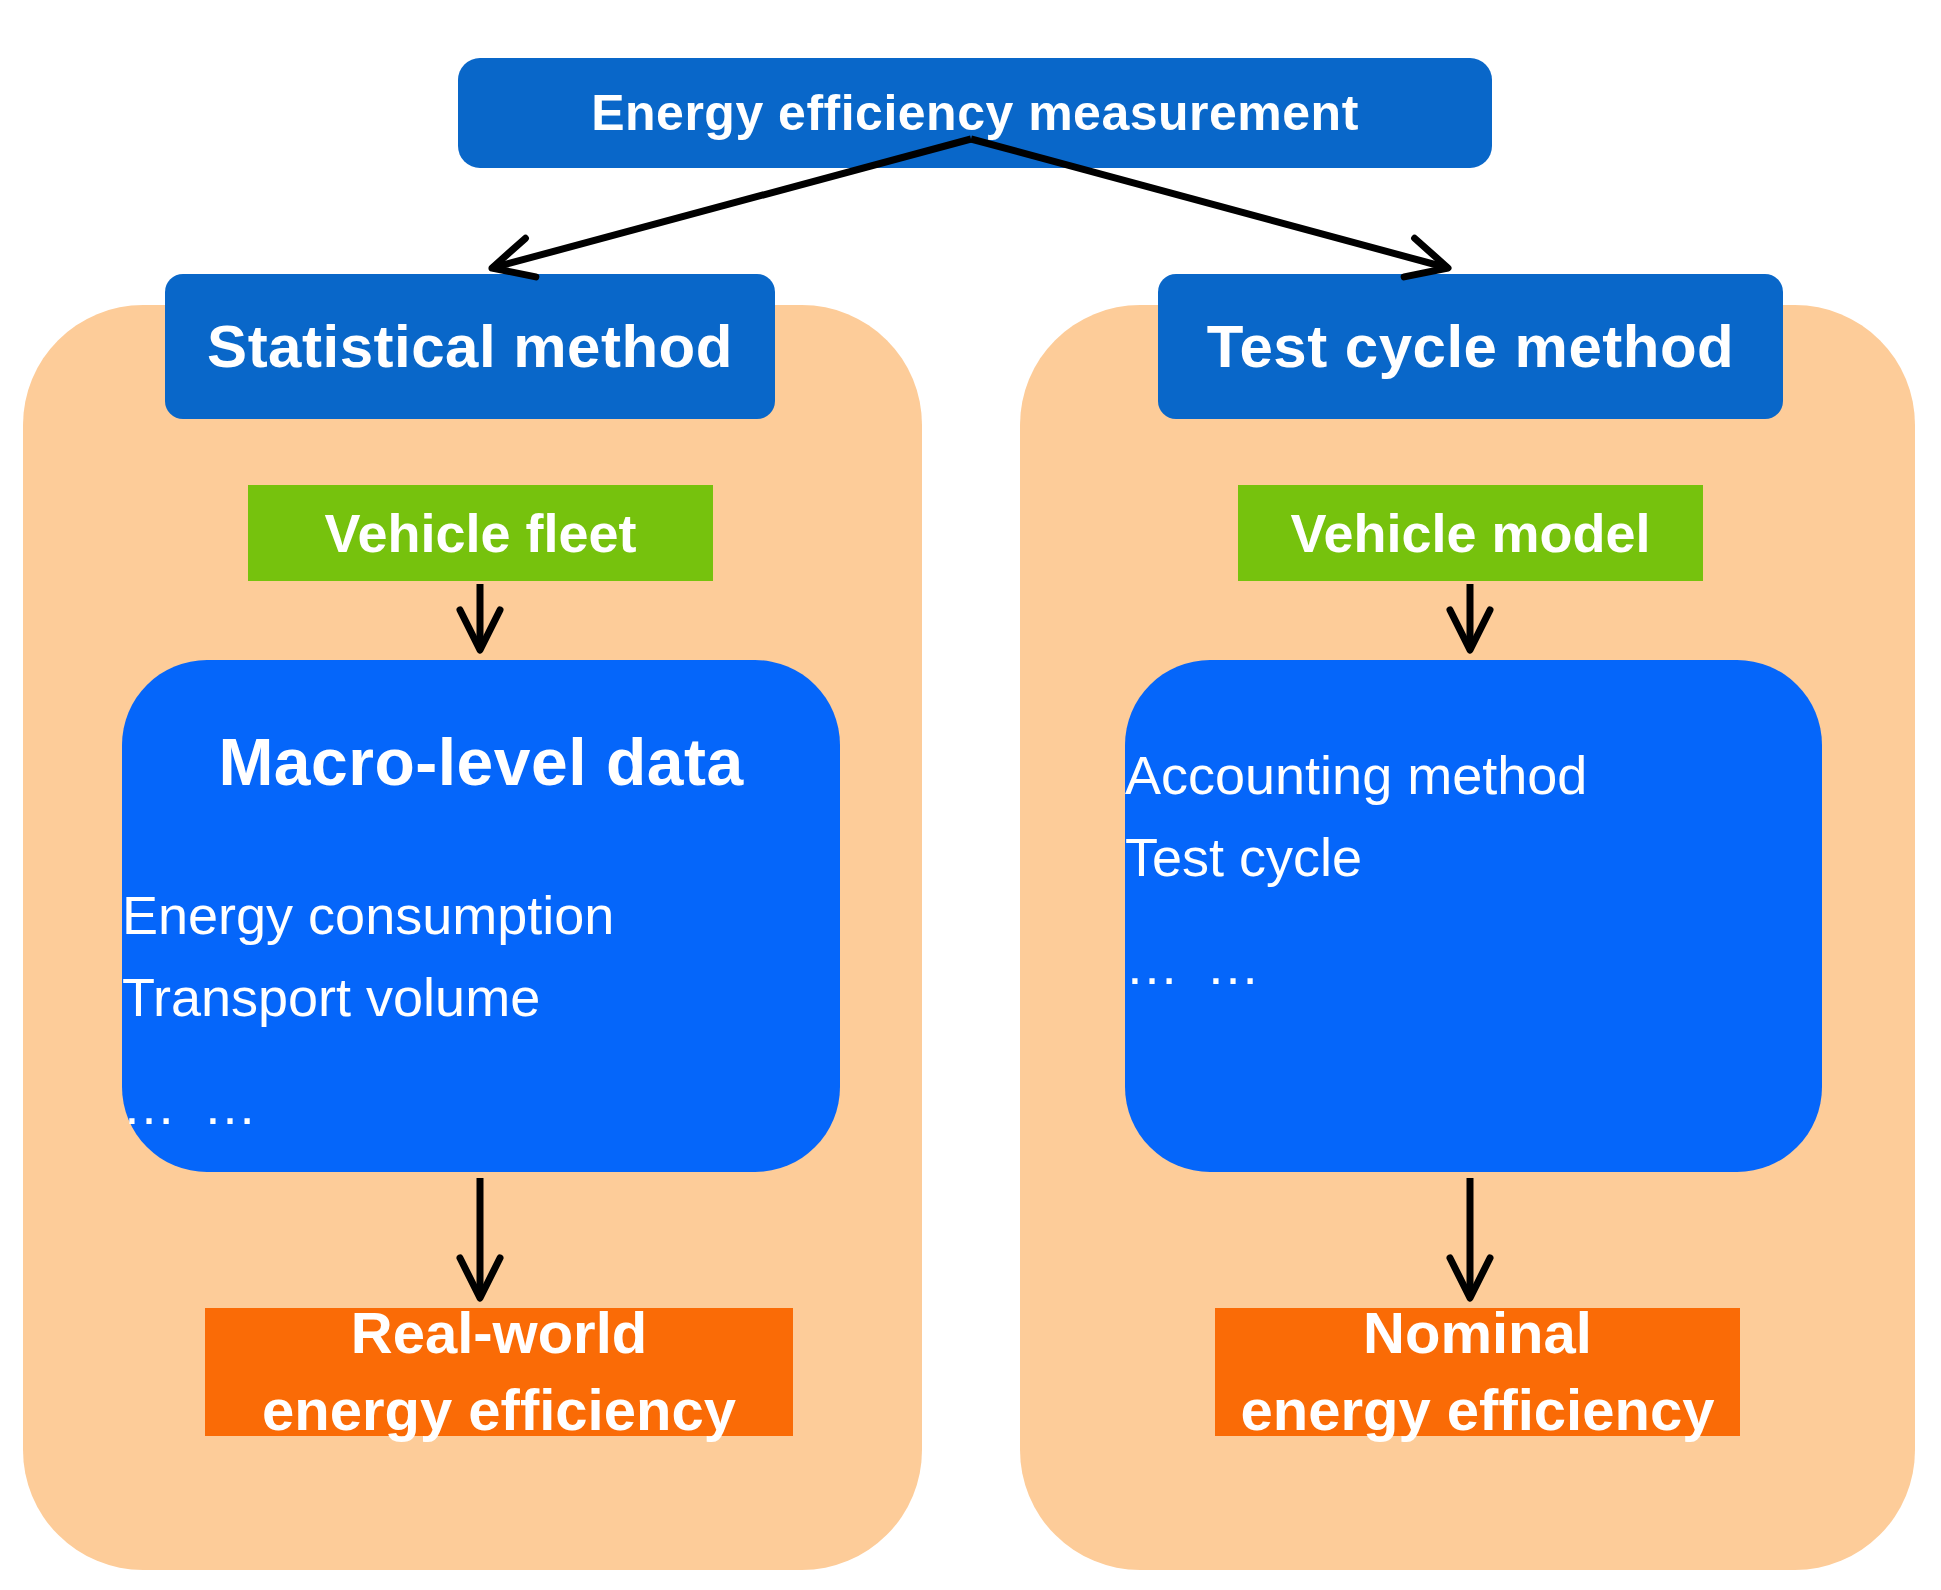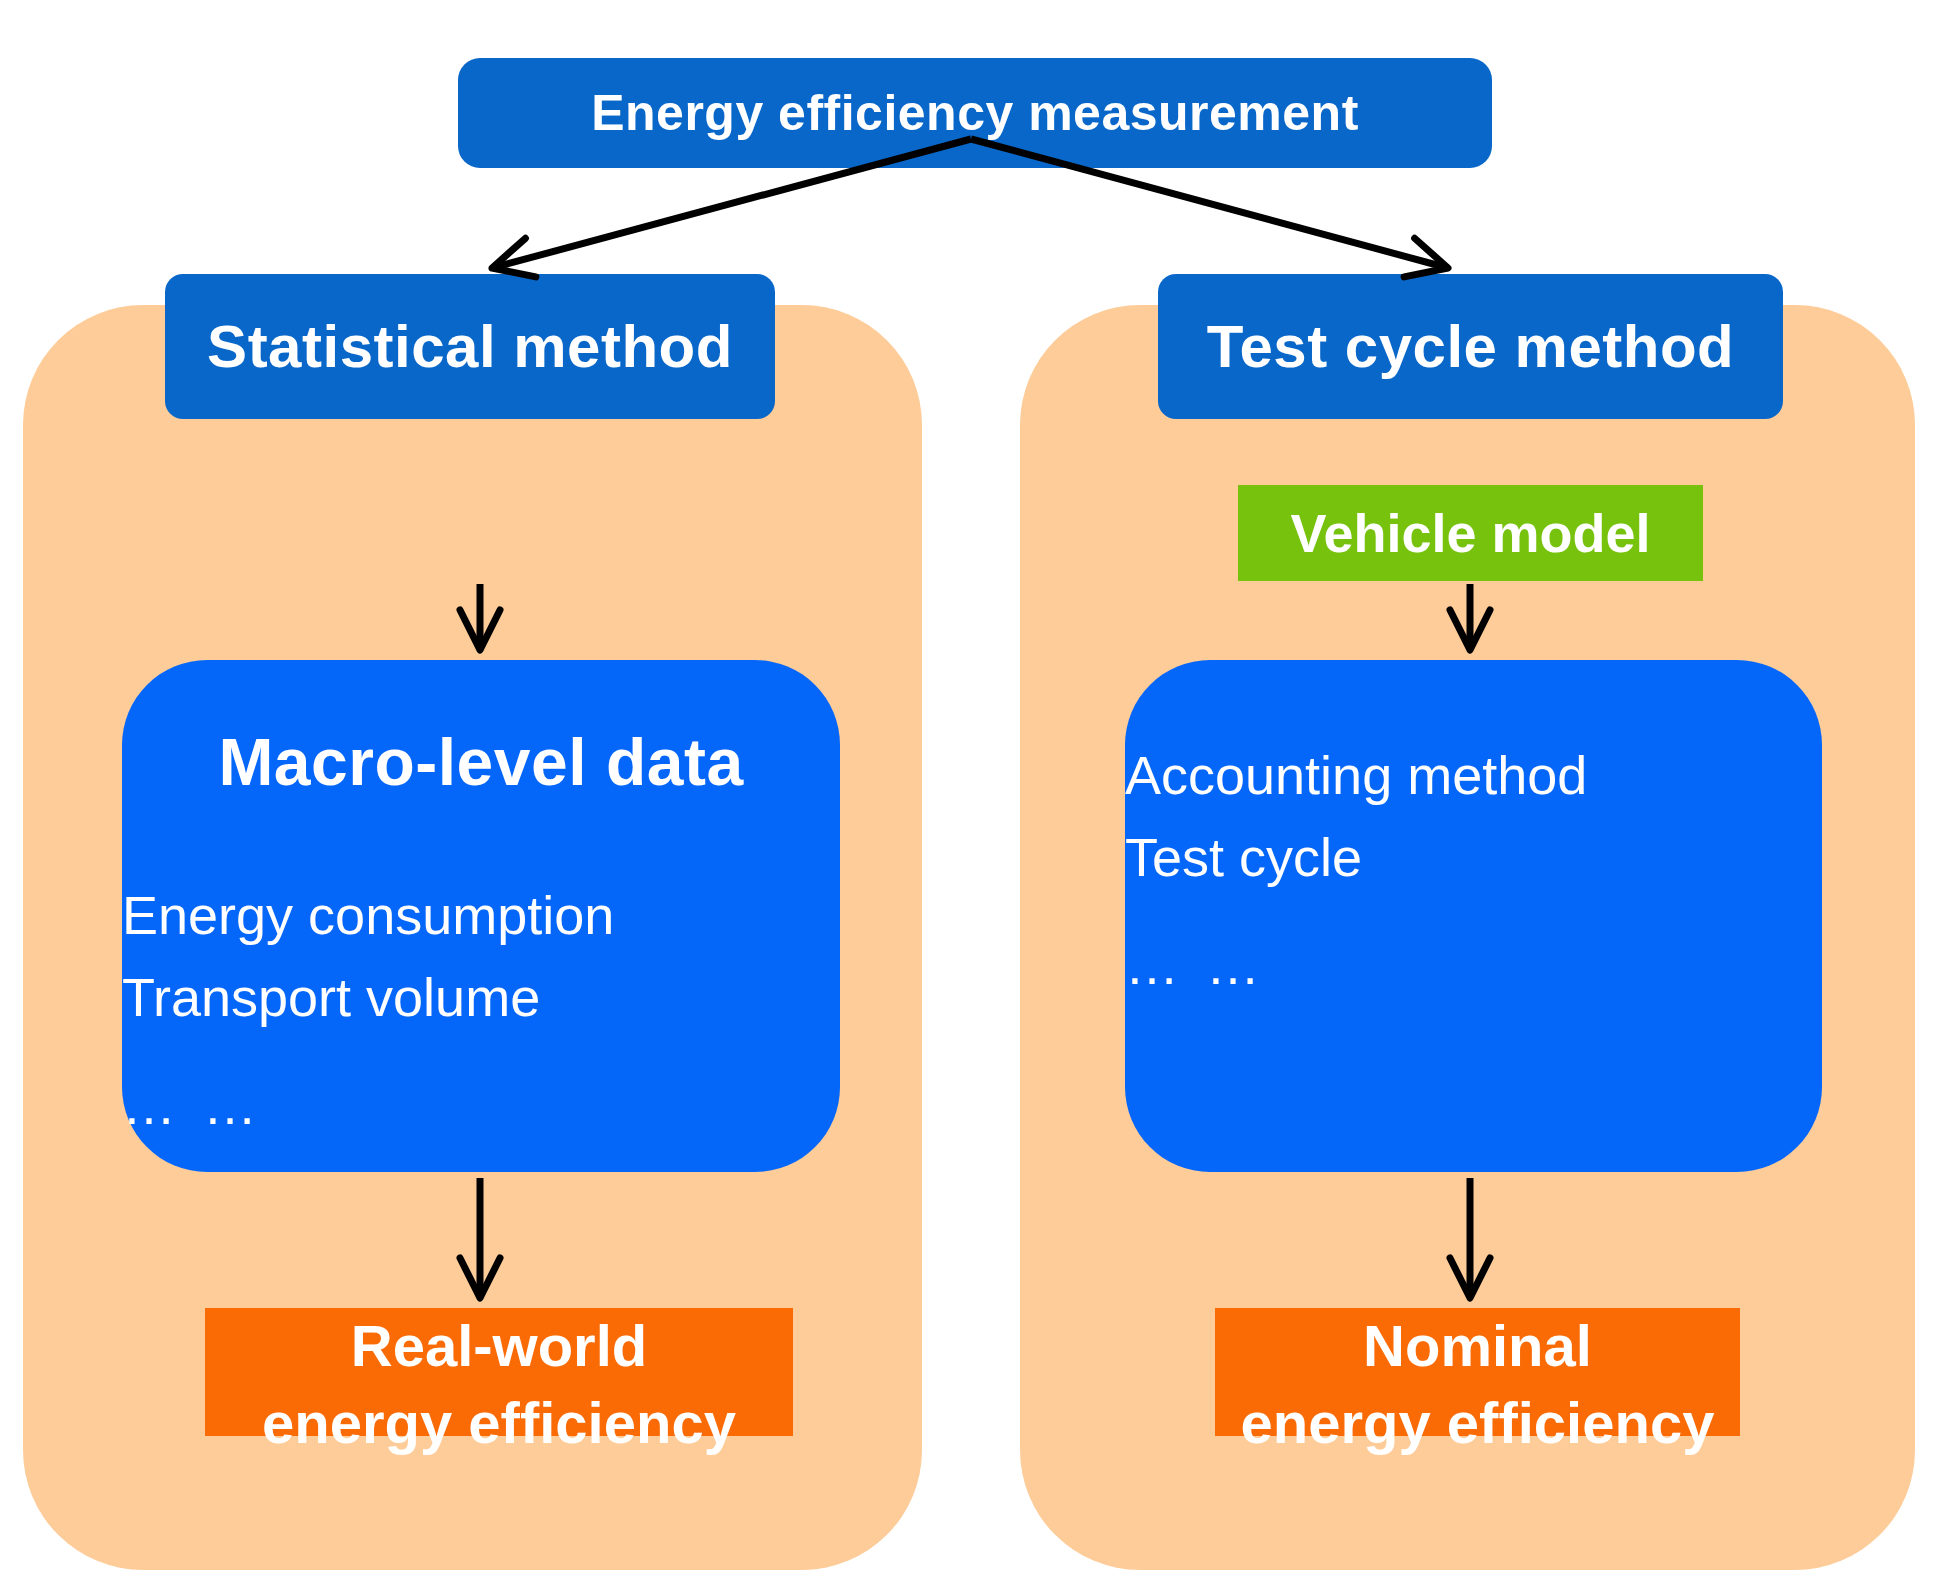--- a/index.html
+++ b/index.html
@@ -71,21 +71,21 @@
   .data-items{
     margin-top:74px;
     font-size:54px;line-height:82px;font-weight:normal;
   }
   .data-items .ellipsis{margin-top:26px;letter-spacing:6px;}
 
   .output-box{
     position:absolute;top:1308px;height:128px;z-index:2;
     background:var(--output-orange);
     color:var(--text-white);font-weight:bold;font-size:58px;
-    display:flex;flex-direction:column;align-items:center;
+    display:flex;flex-direction:column;align-items:center;justify-content:center;
     line-height:1.32;text-align:center;
   }
   .output-box.left{left:205px;width:588px;}
   .output-box.right{left:1215px;width:525px;}
 </style>
 </head>
 <body>
 
 <div class="canvas">
 
@@ -106,20 +106,23 @@
   <div class="title-box">
     <span>Energy efficiency measurement</span>
   </div>
 
   <div class="container left"></div>
 
   <div class="method-box left">
     <span>Statistical method</span>
   </div>
 
+  <div class="input-box left">
+    <span>Vehicle fleet</span>
+  </div>
 
   <div class="data-box left">
     <div class="data-title">Macro-level data</div>
     <div class="data-items">
       <div>Energy consumption</div>
       <div>Transport volume</div>
       <div class="ellipsis">… …</div>
     </div>
   </div>
 

